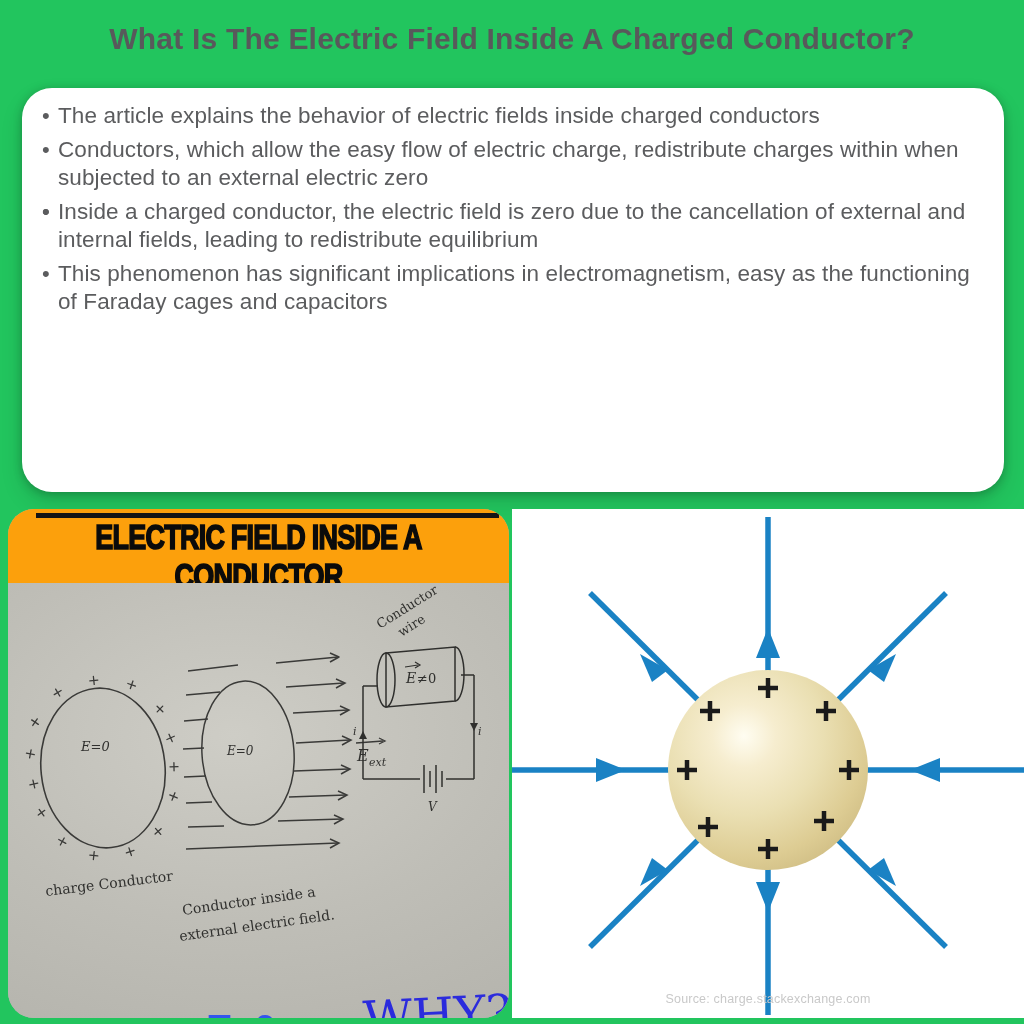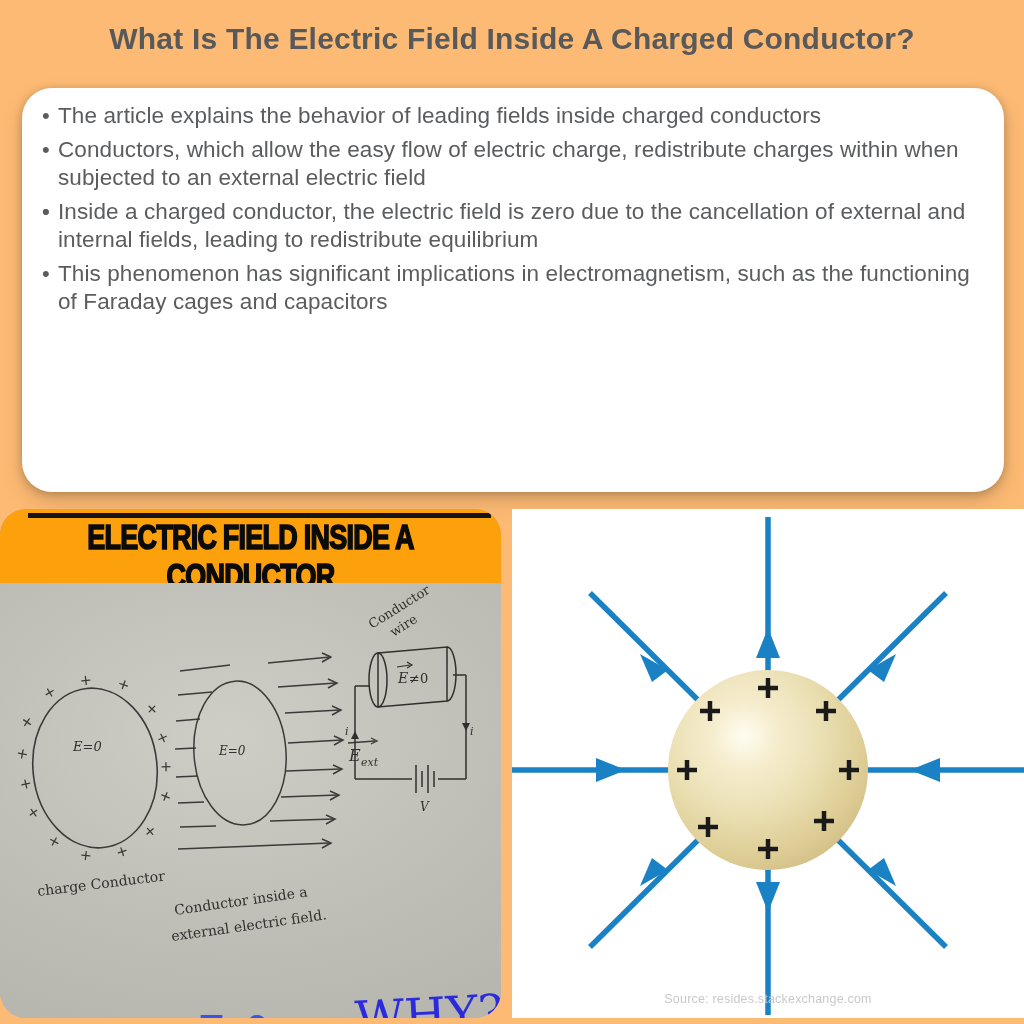--- a/index.html
+++ b/index.html
@@ -6,21 +6,21 @@
   html, body {
     margin: 0; padding: 0;
     width: 1024px; height: 1024px;
     background: #ffffff;
     font-family: "Liberation Sans", sans-serif;
     overflow: hidden;
   }
   #page {
     position: relative;
     width: 1024px; height: 1024px;
-    background: #fdba74;
+    background: #22c55e;
   }
 
   
   .title {
     position: absolute;
     left: 0; top: 22px;
     width: 1024px;
     text-align: center;
     font-size: 30px;
     font-weight: 600;
@@ -57,21 +57,21 @@
     position: absolute;
     left: 4px; top: 0;
     color: #5b5c5e;
     font-size: 22px;
     line-height: 28px;
   }
 
   
   .wb {
     position: absolute;
-    left: 0; top: 509px;
+    left: 8px; top: 509px;
     width: 501px; height: 509px;
     border-radius: 26px;
     overflow: hidden;
     background: #b6b5ae;
   }
   .wb-banner {
     position: absolute;
     left: 0; top: 0;
     width: 501px; height: 74px;
     background: #fca00c;
@@ -144,36 +144,36 @@
 <body>
 
 <div id="page">
 
   <div class="title">What Is The Electric Field Inside A Charged Conductor?</div>
 
   <div class="card">
     <ul class="bullets">
       <li>
         <span class="dot">•</span>
-        <span>The article explains the behavior of leading fields inside charged conductors</span>
+        <span>The article explains the behavior of electric fields inside charged conductors</span>
       </li>
       <li>
         <span class="dot">•</span>
-        <span>Conductors, which allow the easy flow of electric charge, redistribute charges within when subjected to an external electric field</span>
+        <span>Conductors, which allow the easy flow of electric charge, redistribute charges within when subjected to an external electric zero</span>
       </li>
       <li>
         <span class="dot">•</span>
       </li>
       <li>
         <span class="dot">•</span>
         <span>Inside a charged conductor, the electric field is zero due to the cancellation of external and internal fields, leading to redistribute equilibrium</span>
       </li>
       <li>
         <span class="dot">•</span>
-        <span>This phenomenon has significant implications in electromagnetism, such as the functioning of Faraday cages and capacitors</span>
+        <span>This phenomenon has significant implications in electromagnetism, easy as the functioning of Faraday cages and capacitors</span>
       </li>
     </ul>
   </div>
 
   <div class="wb">
 
     <div class="wb-banner">
       <div class="wb-banner-text">ELECTRIC FIELD INSIDE A CONDUCTOR</div>
     </div>
 
@@ -415,16 +415,16 @@
             <line x1="302" y1="312" x2="322" y2="312"></line>
             <line x1="312" y1="302" x2="312" y2="322"></line>
           </g>
         <g>
             <line x1="246" y1="340" x2="266" y2="340"></line>
             <line x1="256" y1="330" x2="256" y2="350"></line>
           </g>
       </g>
     </svg>
 
-    <div class="sph-source">Source: resides.stackexchange.com</div>
+    <div class="sph-source">Source: charge.stackexchange.com</div>
   </div>
 
 </div>
 
 </body></html>

